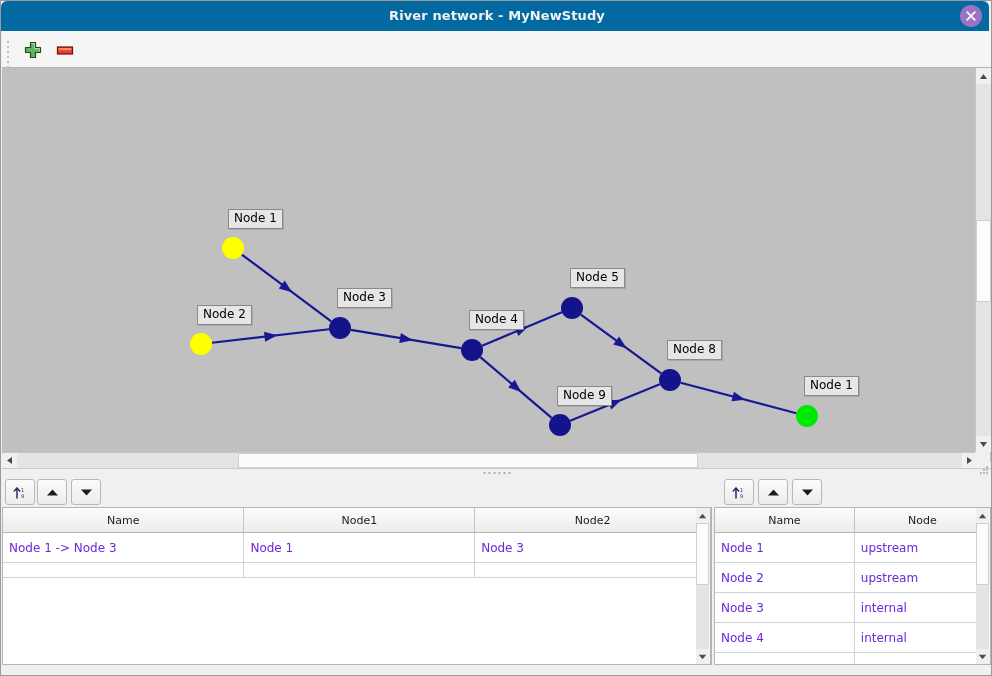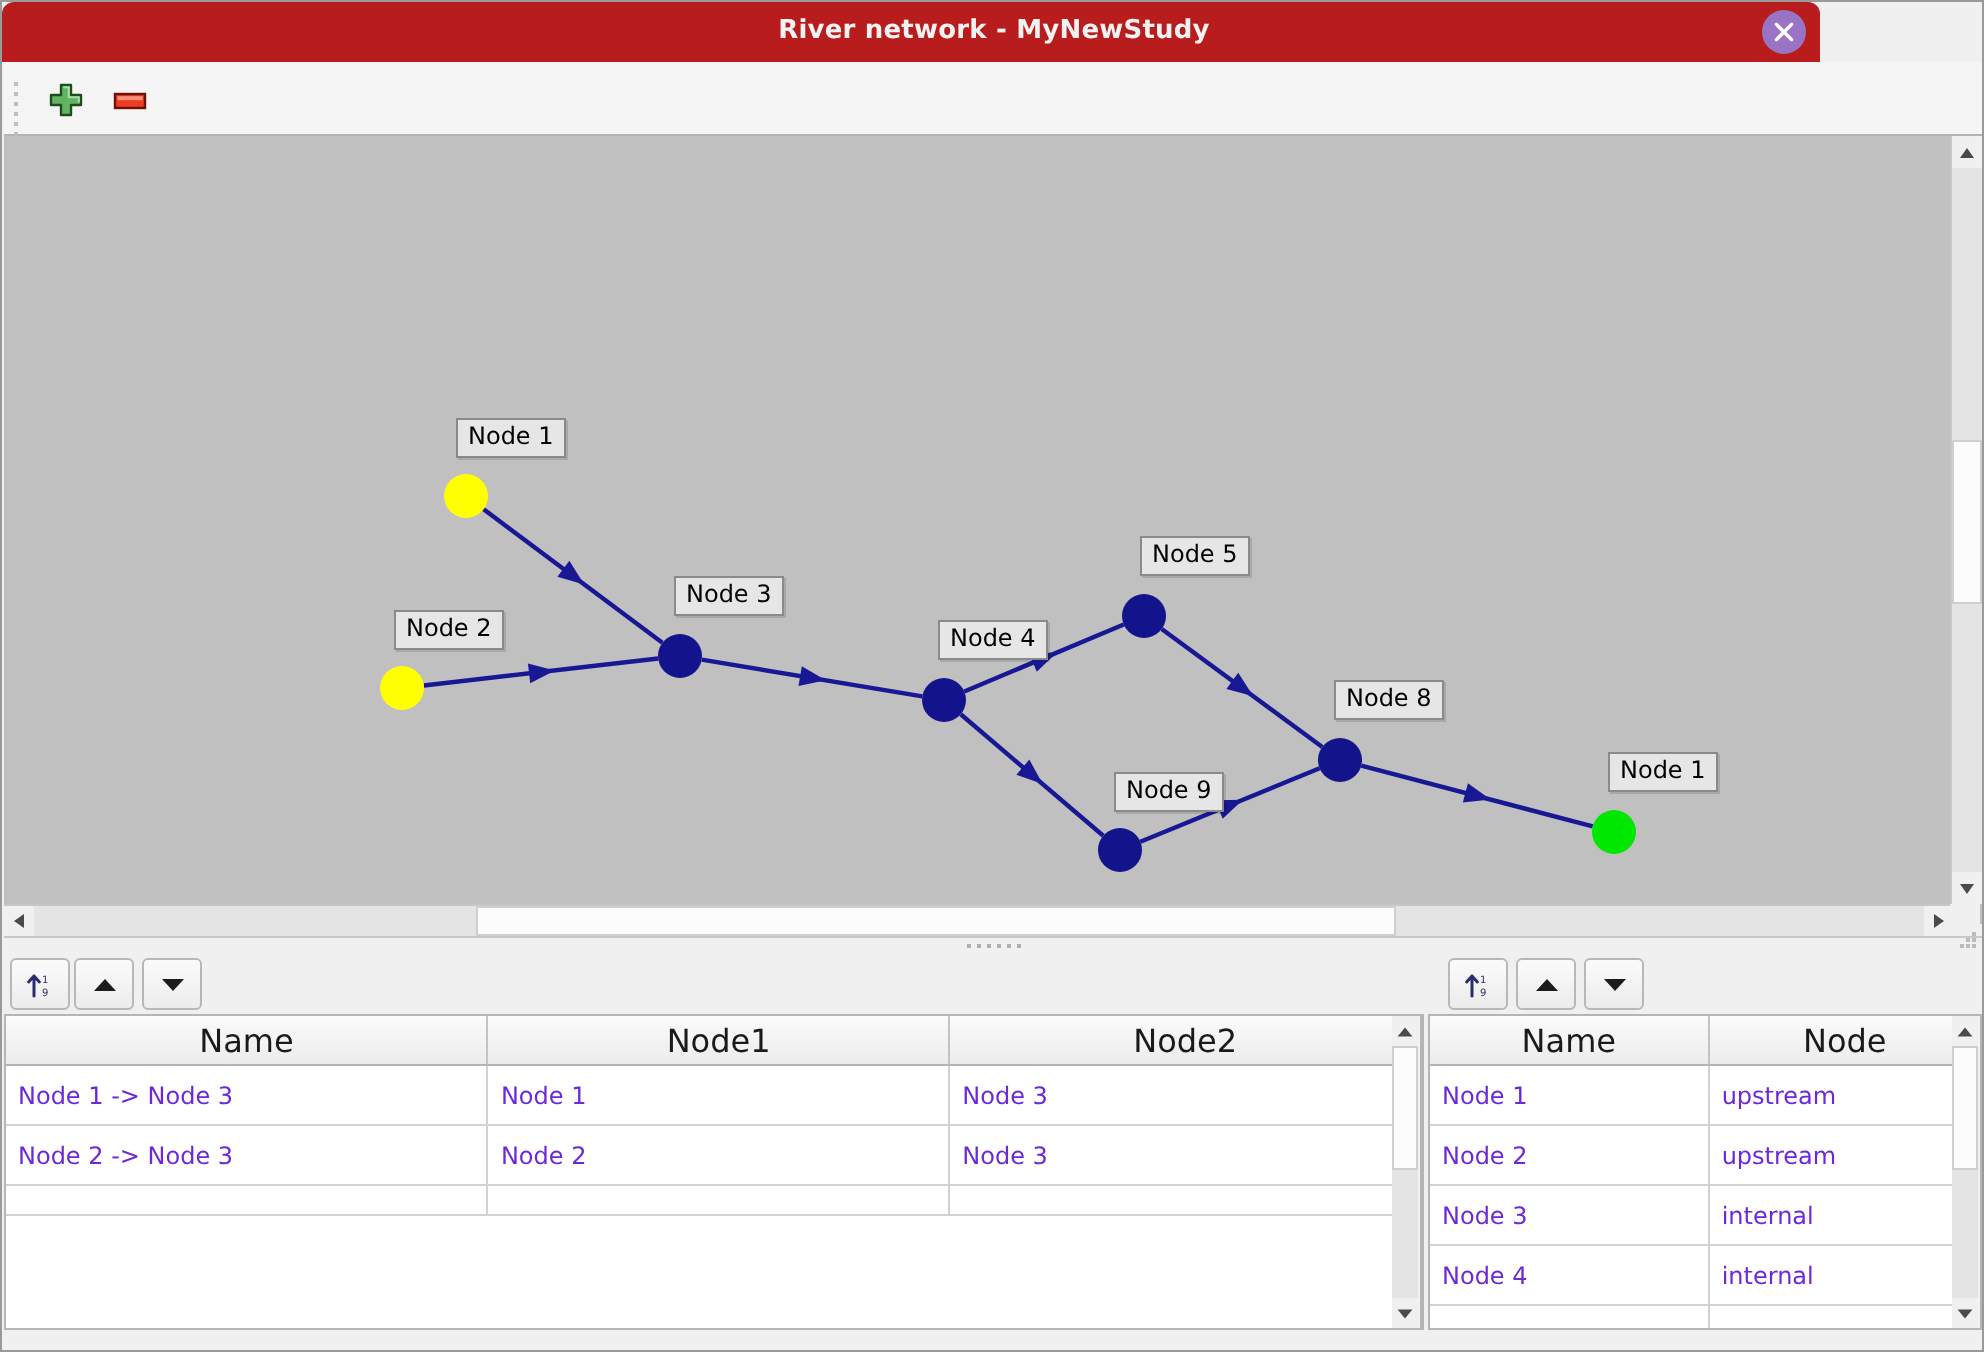--- a/index.html
+++ b/index.html
@@ -22,22 +22,22 @@
     box-sizing: border-box;
     background: #f0f0f0;
     border: 1px solid #9a9a9a;
     overflow: hidden;
   }
 
   
   .titlebar {
     position: absolute;
     left: 0; top: 0;
-    width: 909px; height: 30px;
-    background: #b91c1c;
+    width: 988px; height: 30px;
+    background: #0369a1;
     border-top-left-radius: 6px;
     border-top-right-radius: 6px;
   }
   .titlebar-text {
     position: absolute;
     left: 0; top: 0;
     width: 992px; height: 30px;
     line-height: 30px;
     text-align: center;
     color: #f2f2f2;
@@ -207,21 +207,21 @@
     table-layout: fixed;
     width: 100%;
     font-size: 12px;
   }
   table.grid th {
     background: linear-gradient(#fbfbfb, #ececec);
     border-right: 1px solid #c3c3c3;
     border-bottom: 1px solid #b5b5b5;
     height: 22px;
     font-weight: normal;
-    font-size: 16px;
+    font-size: 11px;
     color: #1a1a1a;
   }
   table.grid td {
     border-right: 1px solid #d2d2d2;
     border-bottom: 1px solid #d2d2d2;
     height: 29px;
     padding: 0 0 0 6px;
     color: #6d28d9;
     background: #ffffff;
     white-space: nowrap;
@@ -413,25 +413,20 @@
                 <th>Node2</th>
               </tr>
             </thead>
           <tbody>
               <tr>
                 <td>Node 1 -&gt; Node 3</td>
                 <td>Node 1</td>
                 <td>Node 3</td>
               </tr>
               <tr>
-                <td>Node 2 -&gt; Node 3</td>
-                <td>Node 2</td>
-                <td>Node 3</td>
-              </tr>
-              <tr>
                 <td class="empty"></td>
                 <td class="empty"></td>
                 <td class="empty"></td>
               </tr>
             </tbody>
         </table>
       </div>
 
       <div class="tv-scroll" style="left:694px;">
         <div class="sb-track" style="left:0;top:15px;width:13px;height:126px;"></div>

